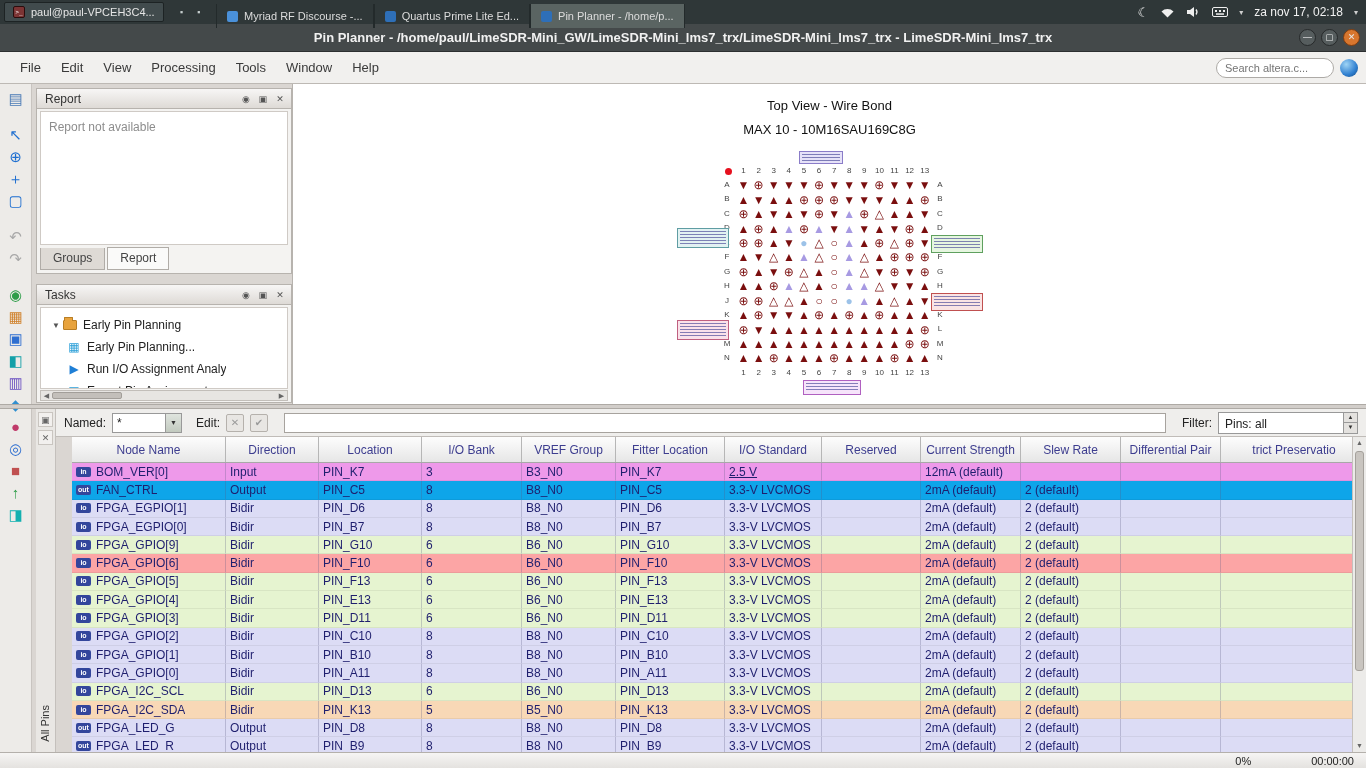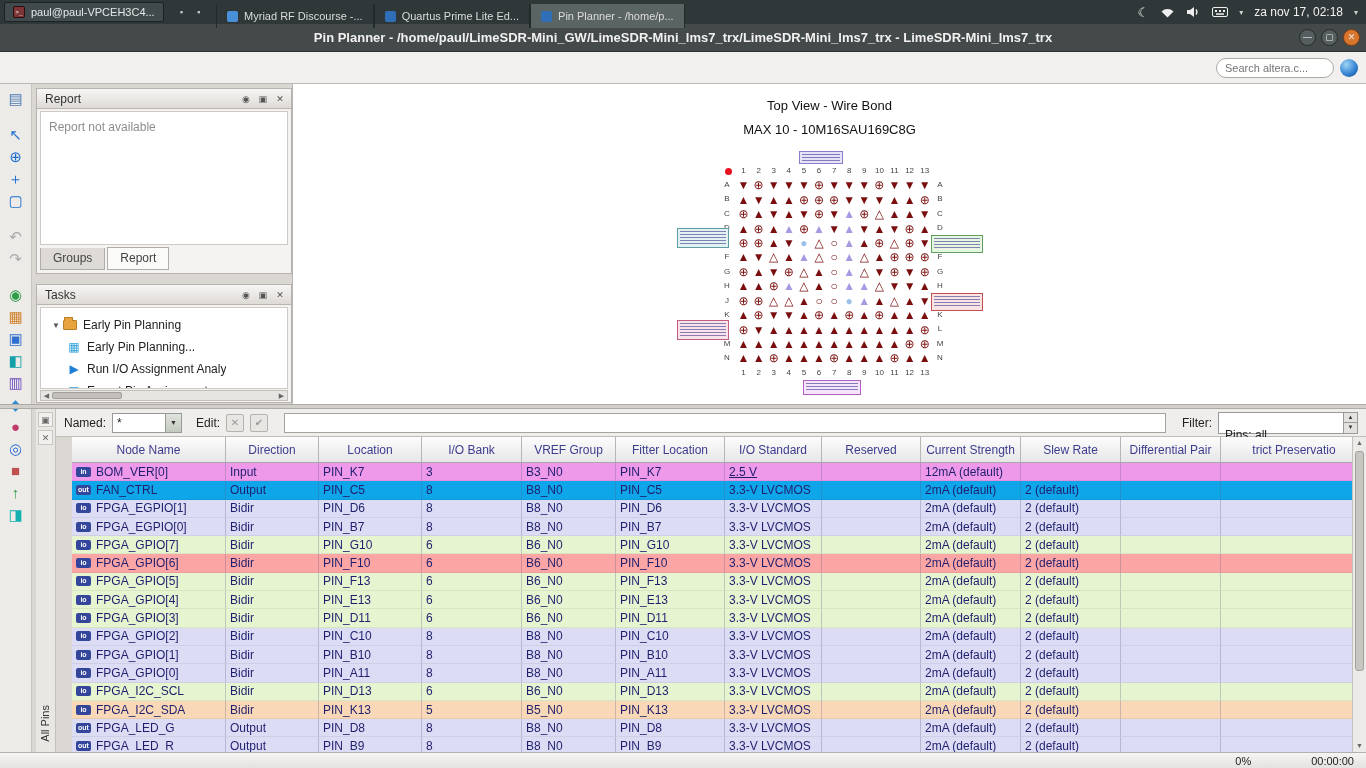--- a/index.html
+++ b/index.html
@@ -94,21 +94,21 @@
 
 
 #pin-toolbar{position:absolute;left:56px;top:409px;width:1310px;height:28px;background:#efeeec;border-bottom:1px solid #c0bcb8;display:flex;align-items:center;padding:0 8px;gap:6px}
 .tl-label{font-size:12px;color:#222;white-space:nowrap}
 #named-combo{width:70px;height:20px;background:#fff;border:1px solid #999;display:flex}
 #named-combo .val{flex:1;font-size:12px;color:#222;padding:2px 4px}
 #named-combo .arrow{width:16px;background:linear-gradient(#dfe4de,#c2cabf);border-left:1px solid #999;font-size:7px;color:#333;text-align:center;line-height:18px}
 .edit-btn{width:18px;height:18px;border:1px solid #b5b1ac;background:#e8e6e3;color:#9a9a9a;font-size:10px;line-height:16px;text-align:center;border-radius:2px}
 #edit-field{flex:1;height:20px;background:#fff;border:1px solid #a7a39e;margin:0 10px}
 #filter-combo{width:140px;height:22px;background:#fff;border:1px solid #999;display:flex}
-#filter-combo .val{flex:1;font-size:12px;color:#222;padding:15px 6px;white-space:nowrap}
+#filter-combo .val{flex:1;font-size:12px;color:#222;padding:4px 6px;white-space:nowrap}
 #filter-combo .spin{width:14px;border-left:1px solid #999;display:flex;flex-direction:column}
 #filter-combo .spin div{flex:1;font-size:6px;color:#333;text-align:center;line-height:9px;background:#e4e2df}
 #filter-combo .spin div:first-child{border-bottom:1px solid #999}
 
 
 #allpins-strip{position:absolute;left:36px;top:409px;width:20px;height:343px;background:#e9e7e4;border-right:1px solid #c4c0bc}
 .strip-btn{width:15px;height:15px;margin:3px auto 2px;font-size:9px;color:#666;text-align:center;line-height:15px;border:1px solid #c9c5c0;background:#f2f0ee}
 #allpins-label{position:absolute;bottom:10px;left:3px;writing-mode:vertical-rl;transform:rotate(180deg);font-size:11px;color:#333;white-space:nowrap}
 
 
@@ -183,20 +183,29 @@
   <div id="titlebar">
     <div id="window-title">Pin Planner - /home/paul/LimeSDR-Mini_GW/LimeSDR-Mini_lms7_trx/LimeSDR-Mini_lms7_trx - LimeSDR-Mini_lms7_trx</div>
     <div class="winbtns">
       <div class="winbtn">—</div>
       <div class="winbtn">▢</div>
       <div class="winbtn close">✕</div>
     </div>
   </div>
 
   <div id="menubar">
+    <div id="menu-items">
+        <div class="menu-item">File</div>
+        <div class="menu-item">Edit</div>
+        <div class="menu-item">View</div>
+        <div class="menu-item">Processing</div>
+        <div class="menu-item">Tools</div>
+        <div class="menu-item">Window</div>
+        <div class="menu-item">Help</div>
+      </div>
     <div id="menu-search">
       <input id="search-input" placeholder="Search altera.c..." style="">
       <div id="altera-ball"></div>
     </div>
   </div>
 
   <div id="left-toolbar">
       <div class="ltool" style="color: rgb(74, 122, 181);">▤</div>
       <div class="ltool" style="color: rgb(31, 111, 208); margin-top: 14px;">↖</div>
       <div class="ltool" style="color: rgb(31, 111, 208);">⊕</div>
@@ -631,21 +640,21 @@
           <div class="tc" style="width: 97px;">3.3-V LVCMOS</div>
           <div class="tc" style="width: 99px;"></div>
           <div class="tc" style="width: 100px;">2mA (default)</div>
           <div class="tc" style="width: 100px;">2 (default)</div>
           <div class="tc" style="width: 100px;"></div>
           <div class="tc" style="width: 147px;"></div>
         </div>
         <div class="trow" style="background: rgb(230, 244, 208);">
           <div class="tc" style="width: 154px;">
             <span class="dirbadge">io</span>
-            <span class="nname">FPGA_GPIO[7]</span>
+            <span class="nname">FPGA_GPIO[9]</span>
           </div>
           <div class="tc" style="width: 93px;">Bidir</div>
           <div class="tc" style="width: 103px;">PIN_G10</div>
           <div class="tc" style="width: 100px;">6</div>
           <div class="tc" style="width: 94px;">B6_N0</div>
           <div class="tc" style="width: 109px;">PIN_G10</div>
           <div class="tc" style="width: 97px;">3.3-V LVCMOS</div>
           <div class="tc" style="width: 99px;"></div>
           <div class="tc" style="width: 100px;">2mA (default)</div>
           <div class="tc" style="width: 100px;">2 (default)</div>

